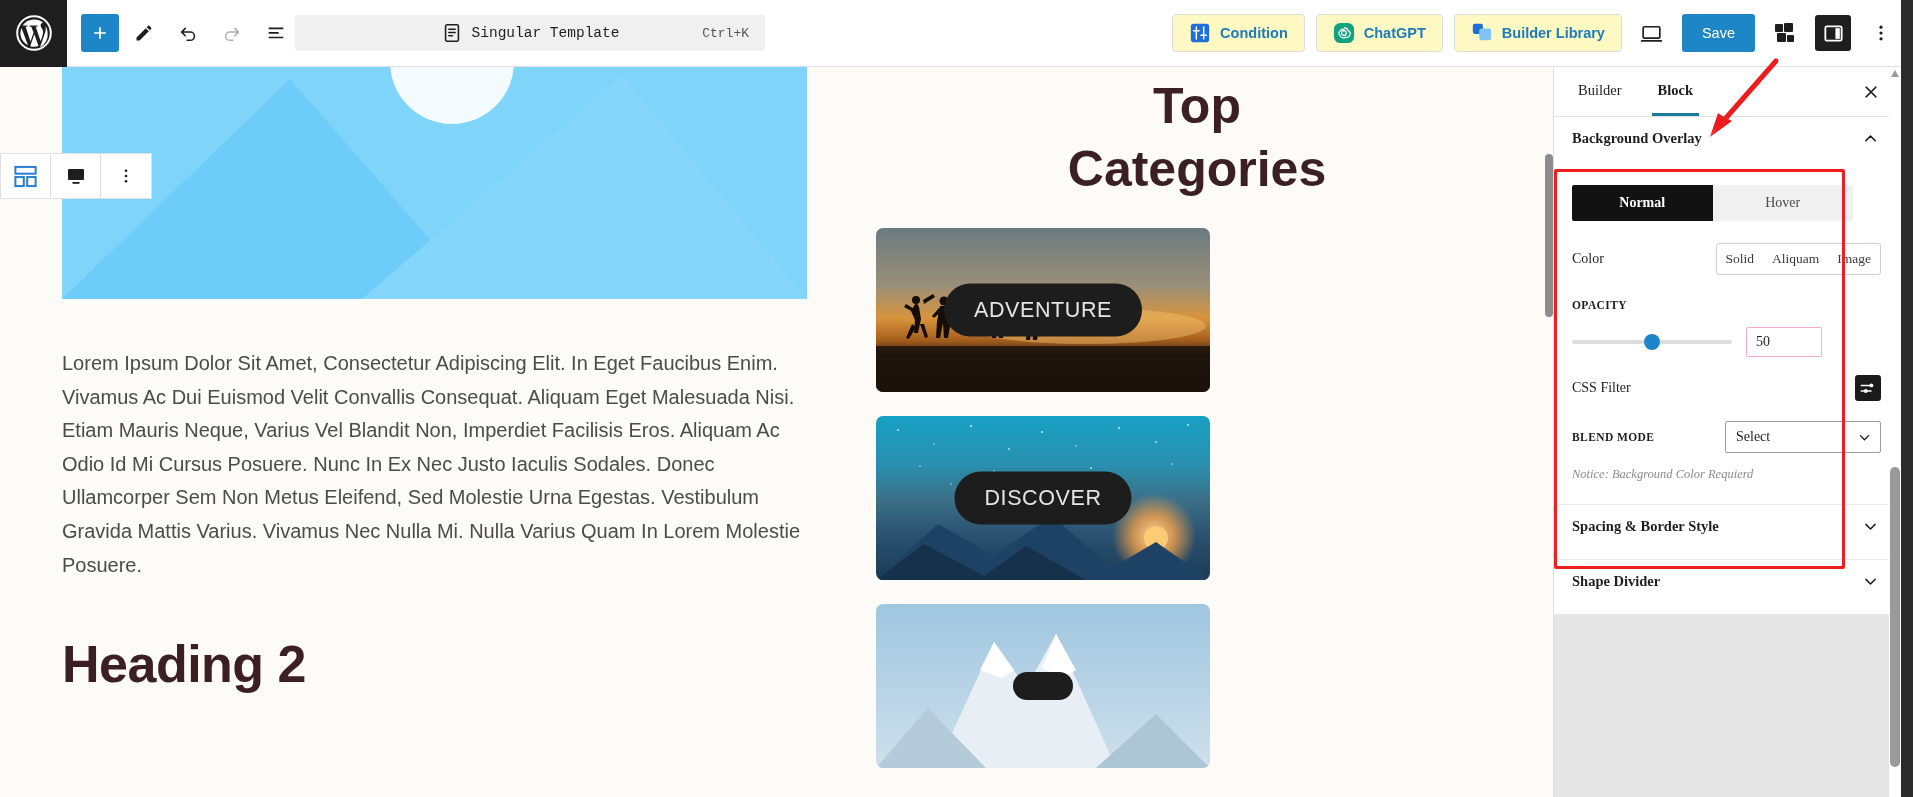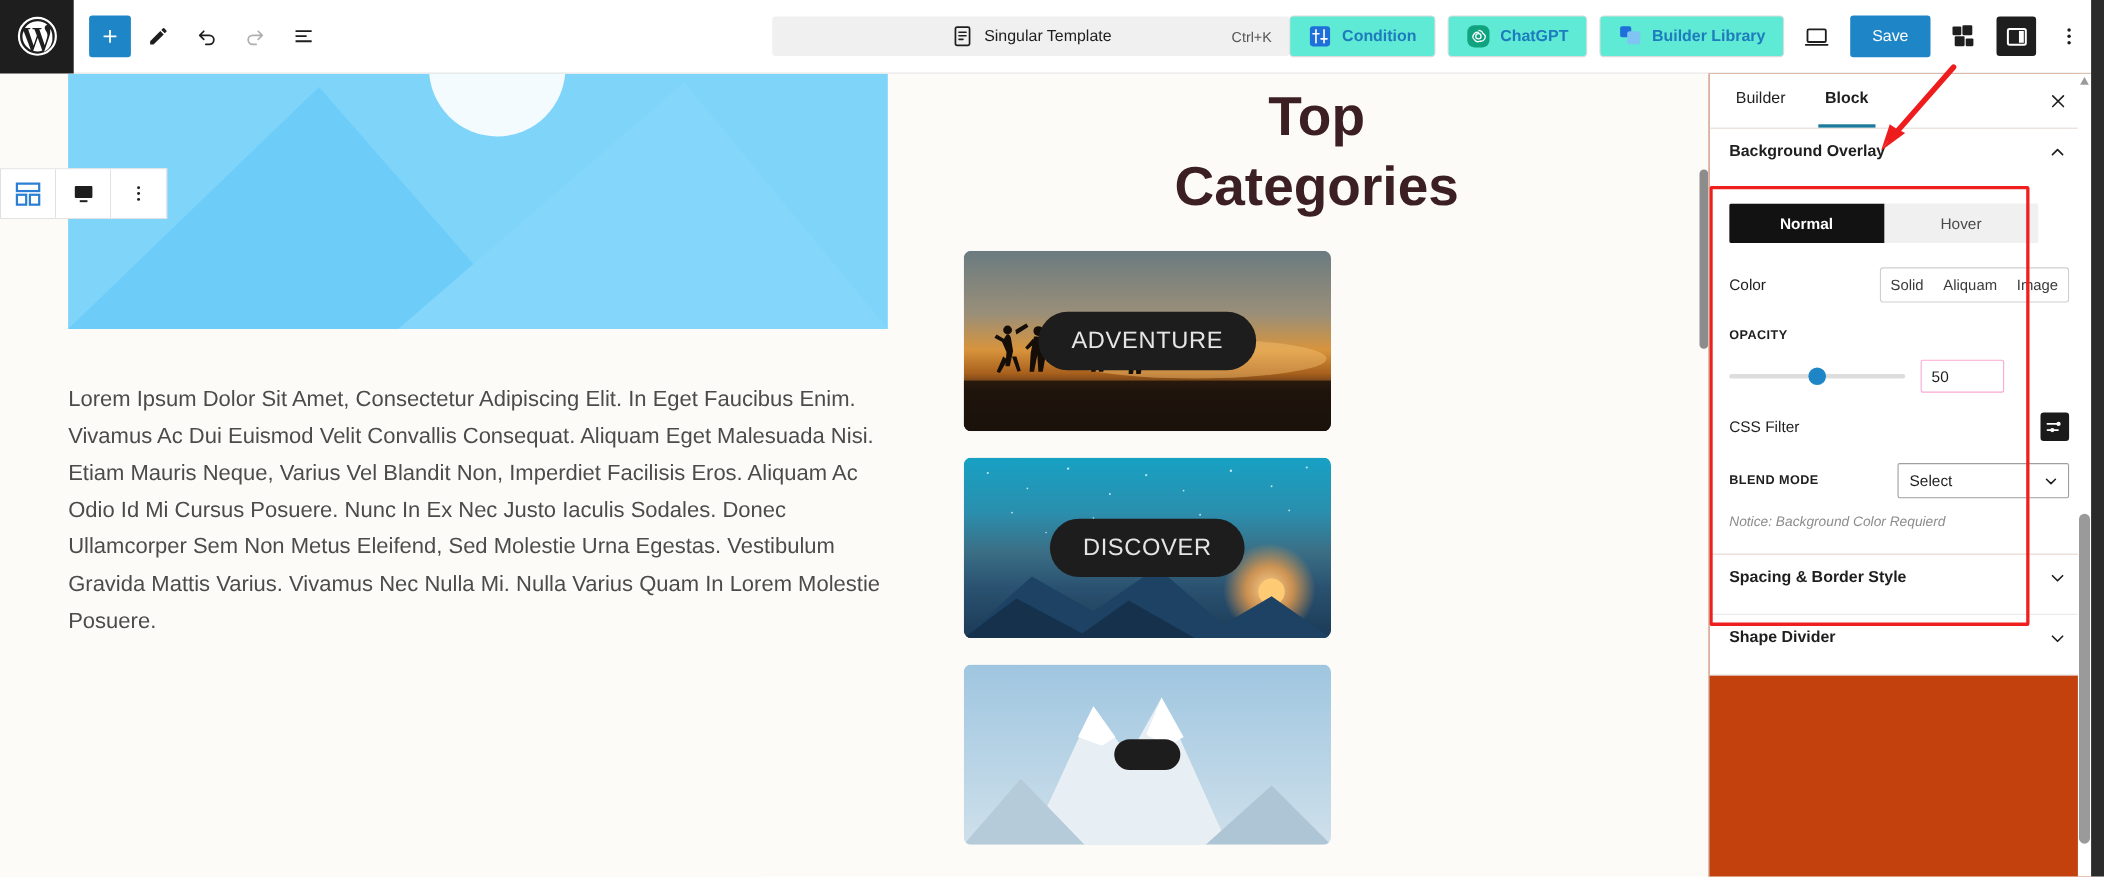--- a/index.html
+++ b/index.html
@@ -26,36 +26,36 @@
 
   .tb-left { display: flex; align-items: center; gap: 6px; padding-left: 14px; }
   .tb-btn {
     width: 38px; height: 38px; border-radius: 3px;
     display: flex; align-items: center; justify-content: center;
     background: transparent; border: none; cursor: pointer;
   }
   .tb-btn.primary { background: #1e86c7; }
   .tb-btn.disabled { opacity: .35; }
 
-  .tb-center { flex: 1; display: flex; justify-content: flex-end; }
+  .tb-center { flex: 1; display: flex; justify-content: flex-start; font-family: Liberation Mono, monospace; }
   .cmd-bar {
     width: 470px; height: 36px; background: #f0f0f0; border-radius: 3px;
     display: flex; align-items: center; justify-content: center;
     position: relative; cursor: pointer;
   }
   .cmd-bar .cmd-inner { display: flex; align-items: center; gap: 9px; }
   .cmd-bar .cmd-title { font-size: 14.5px; color: #1e1e1e; }
   .cmd-bar .cmd-kbd {
     position: absolute; right: 16px; font-size: 13px; color: #555;
   }
 
   .tb-right { display: flex; align-items: center; gap: 11px; padding-right: 13px; }
   .pill {
     height: 38px; padding: 0 16px; border: 1px solid #dcdcdc; border-radius: 4px;
-    background: #5eead4; display: flex; align-items: center; gap: 9px; cursor: pointer;
+    background: #fef9c3; display: flex; align-items: center; gap: 9px; cursor: pointer;
     font-size: 14.5px; color: #1e7bbd; font-weight: 600;
   }
   .icon-sq { width: 22px; height: 22px; display: block; flex: 0 0 22px; }
   .save-btn {
     height: 38px; padding: 0 20px; background: #1e86c7; border: none; border-radius: 3px;
     color: #fff; font-size: 14.5px; cursor: pointer; font-family: inherit;
   }
   .plain-icon-btn {
     width: 38px; height: 38px; display: flex; align-items: center; justify-content: center;
     background: transparent; border: none; cursor: pointer; border-radius: 3px;
@@ -125,21 +125,21 @@
     position: absolute; right: 0px; top: 0; width: 8px; height: 730px; background: #fdfbf7;
   }
   .canvas-scroll .thumb {
     position: absolute; left: 0; top: 87px; width: 8px; height: 163px;
     background: #8c8c8c; border-radius: 4px;
   }
 
   
   .sidebar {
     position: absolute; left: 1553px; top: 67px; width: 348px; height: 730px;
-    background: #c2410c; border-left: 1px solid #e0e0e0; overflow: hidden;
+    background: #e5e5e5; border-left: 1px solid #e0e0e0; overflow: hidden; font-family: Liberation Serif, serif;
   }
   .sb-tabs {
     height: 50px; display: flex; align-items: stretch; border-bottom: 1px solid #e0e0e0;
     padding-left: 18px; gap: 24px; position: relative; background: #fff;
   }
   .sb-tab {
     display: flex; align-items: center; font-size: 14.5px; color: #1e1e1e;
     cursor: pointer; border-bottom: 3px solid transparent; padding: 0 6px;
   }
   .sb-tab.active { border-bottom-color: #1c7a9c; font-weight: 600; }
@@ -357,20 +357,21 @@
           <svg width="745" height="232" viewBox="0 0 745 232" preserveAspectRatio="none">
             <rect width="745" height="232" fill="#7fd4fa"></rect>
             <circle cx="390" cy="-5" r="62" fill="#f4fbff"></circle>
             <path d="M0 232 L228 12 L420 232 Z" fill="#6ecdf8"></path>
             <path d="M300 232 L560 8 L745 232 Z" fill="#84d7fb"></path>
           </svg>
         </div>
 
         <p class="body-copy">Lorem Ipsum Dolor Sit Amet, Consectetur Adipiscing Elit. In Eget Faucibus Enim. Vivamus Ac Dui Euismod Velit Convallis Consequat. Aliquam Eget Malesuada Nisi. Etiam Mauris Neque, Varius Vel Blandit Non, Imperdiet Facilisis Eros. Aliquam Ac Odio Id Mi Cursus Posuere. Nunc In Ex Nec Justo Iaculis Sodales. Donec Ullamcorper Sem Non Metus Eleifend, Sed Molestie Urna Egestas. Vestibulum Gravida Mattis Varius. Vivamus Nec Nulla Mi. Nulla Varius Quam In Lorem Molestie Posuere.</p>
 
+        <h2 class="h2">Heading 2</h2>
       </div>
 
       <div class="col-right">
         <div class="cat-title">Top Categories</div>
 
         <div class="cards">
 
           <div class="card">
             <svg width="334" height="164" viewBox="0 0 334 164" preserveAspectRatio="none">
               <defs>

